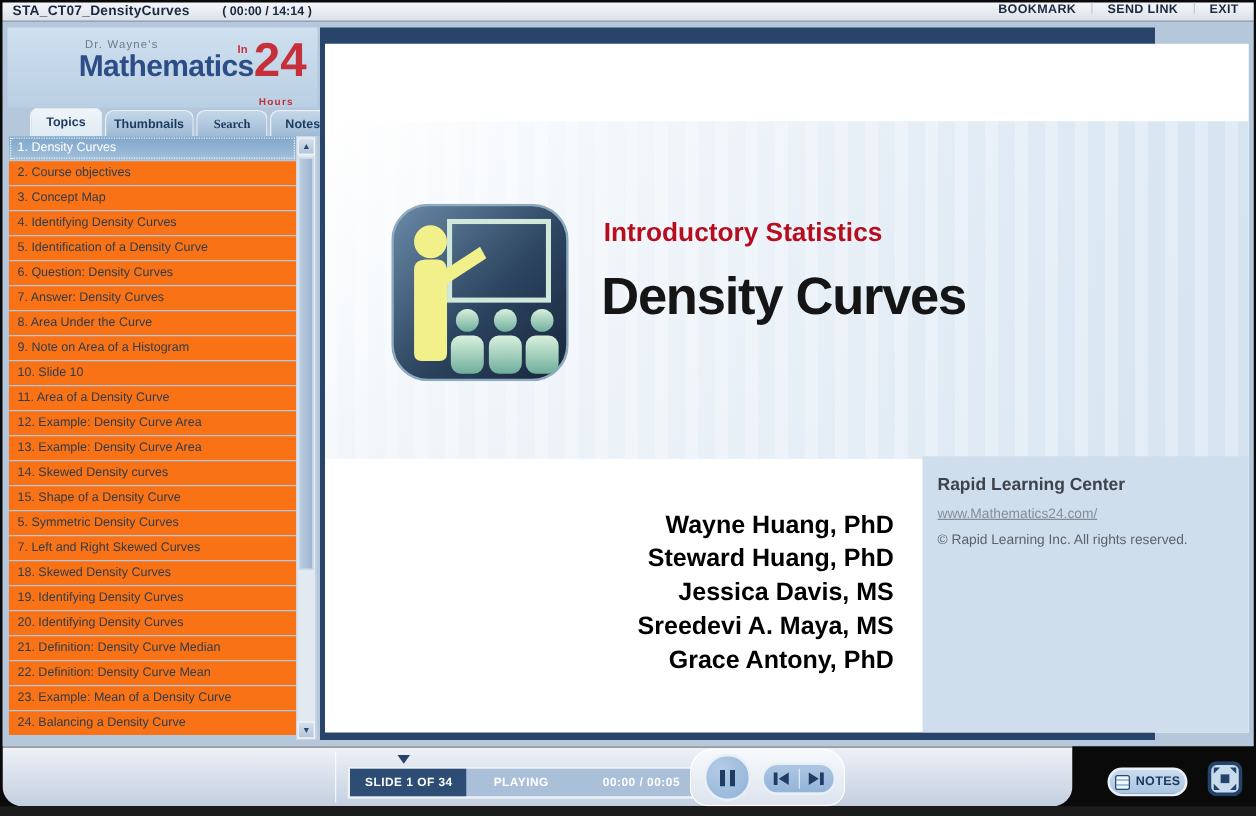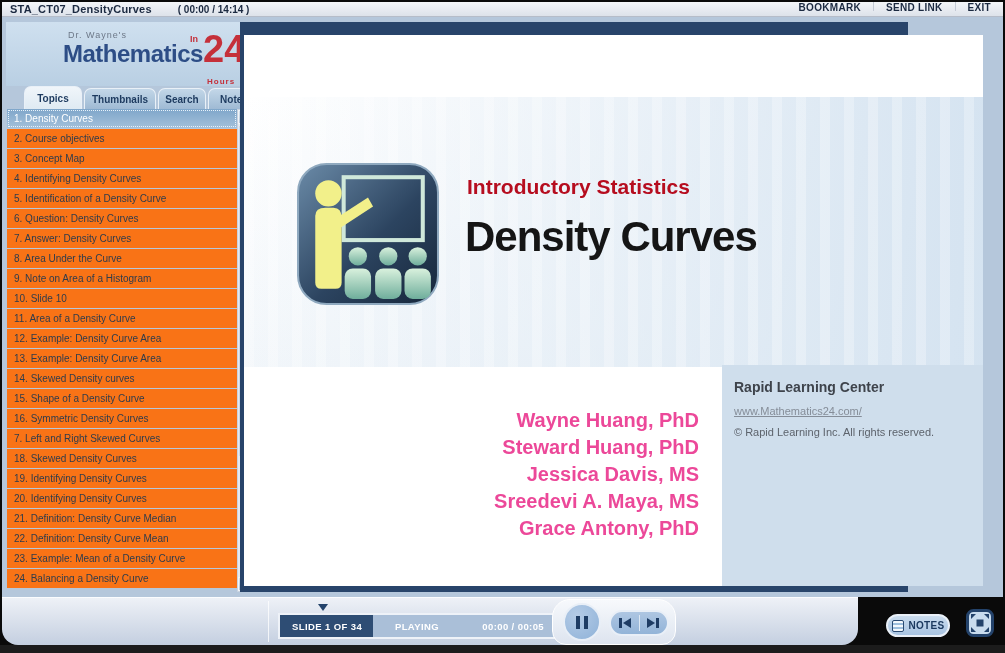--- a/index.html
+++ b/index.html
@@ -29,55 +29,55 @@
   .logo-word { position:absolute; left:57px; top:18px; font-size:24px; font-weight:bold; color:#2d4d86; letter-spacing:-0.5px; }
   .logo-in { position:absolute; left:184px; top:12px; font-size:9px; font-weight:bold; color:#c5303a; }
   .logo-24 { position:absolute; left:197px; top:6px; font-size:38px; font-weight:bold; color:#c5303a; }
   .logo-hours { position:absolute; left:201px; top:55px; font-size:8px; font-weight:bold; color:#c5303a; letter-spacing:1px; }
 
   .tabs { position:absolute; left:16px; top:64px; width:100%; height:23px; display:flex; align-items:flex-end; padding-left:2px; }
   .tab { height:21px; margin-right:2px; border-radius:7px 7px 0 0; border:1px solid #e9f0f7; border-bottom:none;
     background:linear-gradient(180deg,#c3d7e8,#9fbad4); color:#1d3a5f; font-size:10px; font-weight:bold;
     display:flex; align-items:center; justify-content:center; cursor:pointer; }
   .tab.active { background:linear-gradient(180deg,#f0f5fa,#dfeaf3); height:23px; }
-  .tab:nth-child(1){ width:58px; } .tab:nth-child(2){ width:72px; } .tab:nth-child(3){ width:48px; } .tab:nth-child(4){ width:52px; }
+  .tab:nth-child(1){ width:58px; } .tab:nth-child(2){ width:72px; } .tab:nth-child(3){ width:58px;font-family:Liberation Serif, serif; } .tab:nth-child(4){ width:52px; }
 
   .topic-list { position:absolute; left:1px; top:87px; width:230px; height:483px; overflow:hidden; }
   .topic-row { width:100%; height:19px; margin-bottom:1px; background:#f97316; color:#2f3c4c;
     font-size:10px; display:flex; align-items:center; padding-left:7px; cursor:pointer; white-space:nowrap; }
   .topic-row.selected { background:linear-gradient(180deg,#7fa6ca,#a3c0da); color:#fff;
     outline:1px dotted #e8f2fa; outline-offset:-2px; }
 
   .scrollbar { position:absolute; right:1px; top:87px; width:16px; height:483px; background:#e3e9f1; border:1px solid #c9d3e0; }
   .sb-btn { position:absolute; left:0; width:14px; height:14px; background:linear-gradient(180deg,#d4e0ec,#b4c6da);
     border:1px solid #f0f4f8; display:flex; align-items:center; justify-content:center;
     font-size:7px; color:#2a4a72; cursor:pointer; }
   .sb-up { top:0; } .sb-down { bottom:0; }
   .sb-thumb { position:absolute; left:1px; top:16px; width:12px; height:330px;
     background:linear-gradient(90deg,#b9cce1,#9db5d0); border:1px solid #c9d8e8; cursor:grab; }
 
   
-  .slide-frame { position:absolute; left:238px; top:5px; width:668px; height:570px; background:#28446a;
+  .slide-frame { position:absolute; left:254px; top:5px; width:668px; height:570px; background:#28446a;
     padding:13px 7px 6px 4px; }
   .slide { position:relative; width:739px; height:551px; background:#fff; overflow:hidden; }
   .slide-band { position:absolute; left:0; top:62px; width:100%; height:270px;
     background:
       repeating-linear-gradient(90deg, rgba(255,255,255,.28) 0 10px, rgba(255,255,255,0) 10px 24px),
       linear-gradient(90deg, rgba(240,246,251,0) 0%, rgba(223,234,244,.55) 45%, rgba(211,226,240,.95) 100%),
       linear-gradient(180deg, rgba(255,255,255,.6), rgba(222,233,243,.4)); }
   .rlc-panel { position:absolute; left:478px; top:330px; right:0; bottom:0; background:#cfdeec; padding:14px 0 0 12px; }
   .rlc-name { font-size:14px; font-weight:bold; color:#3e434b; }
   .rlc-url { font-size:11px; color:#858d98; text-decoration:underline; margin-top:10px; cursor:pointer; }
   .rlc-copy { font-size:11px; color:#5d636c; margin-top:9px; }
 
   .pres-icon { position:absolute; left:53px; top:128px; }
   .course-label { position:absolute; left:223px; top:140px; font-size:21px; font-weight:bold; color:#b60d1f; }
   .slide-title { position:absolute; left:221px; top:178px; font-size:42px; font-weight:bold; color:#151515; letter-spacing:-1px; }
   .authors { position:absolute; right:284px; top:372px; text-align:right; }
-  .author-line { font-size:20px; font-weight:bold; color:#ec4899; line-height:27px; white-space:nowrap; }
+  .author-line { font-size:20px; font-weight:bold; color:#000000; line-height:27px; white-space:nowrap; }
 
   
   .playerbar { position:absolute; left:2px; top:597px; width:856px; height:48px;
     background:linear-gradient(180deg,#eef1f7,#c4cfe0); border-top:1px solid #fbfcfe;
     border-radius:0 0 16px 16px; }
   .groove { position:absolute; left:266px; top:3px; bottom:3px; width:1px; background:rgba(255,255,255,.75); }
 
   .progress-wrap { position:absolute; left:276px; top:15px; width:278px; height:26px;
     border:2px solid #eef2f8; background:#aabfd8; display:flex; align-items:center;
     color:#fff; font-size:9.5px; font-weight:bold; letter-spacing:.4px; cursor:pointer; }
@@ -155,21 +155,21 @@
           <div class="topic-row">6. Question: Density Curves</div>
           <div class="topic-row">7. Answer: Density Curves</div>
           <div class="topic-row">8. Area Under the Curve</div>
           <div class="topic-row">9. Note on Area of a Histogram</div>
           <div class="topic-row">10. Slide 10</div>
           <div class="topic-row">11. Area of a Density Curve</div>
           <div class="topic-row">12. Example: Density Curve Area</div>
           <div class="topic-row">13. Example: Density Curve Area</div>
           <div class="topic-row">14. Skewed Density curves</div>
           <div class="topic-row">15. Shape of a Density Curve</div>
-          <div class="topic-row">16. Symmetric Density Curves</div>
+          <div class="topic-row">5. Symmetric Density Curves</div>
           <div class="topic-row">7. Left and Right Skewed Curves</div>
           <div class="topic-row">18. Skewed Density Curves</div>
           <div class="topic-row">19. Identifying Density Curves</div>
           <div class="topic-row">20. Identifying Density Curves</div>
           <div class="topic-row">21. Definition: Density Curve Median</div>
           <div class="topic-row">22. Definition: Density Curve Mean</div>
           <div class="topic-row">23. Example: Mean of a Density Curve</div>
           <div class="topic-row">24. Balancing a Density Curve</div>
         </div>
       <div class="scrollbar">

